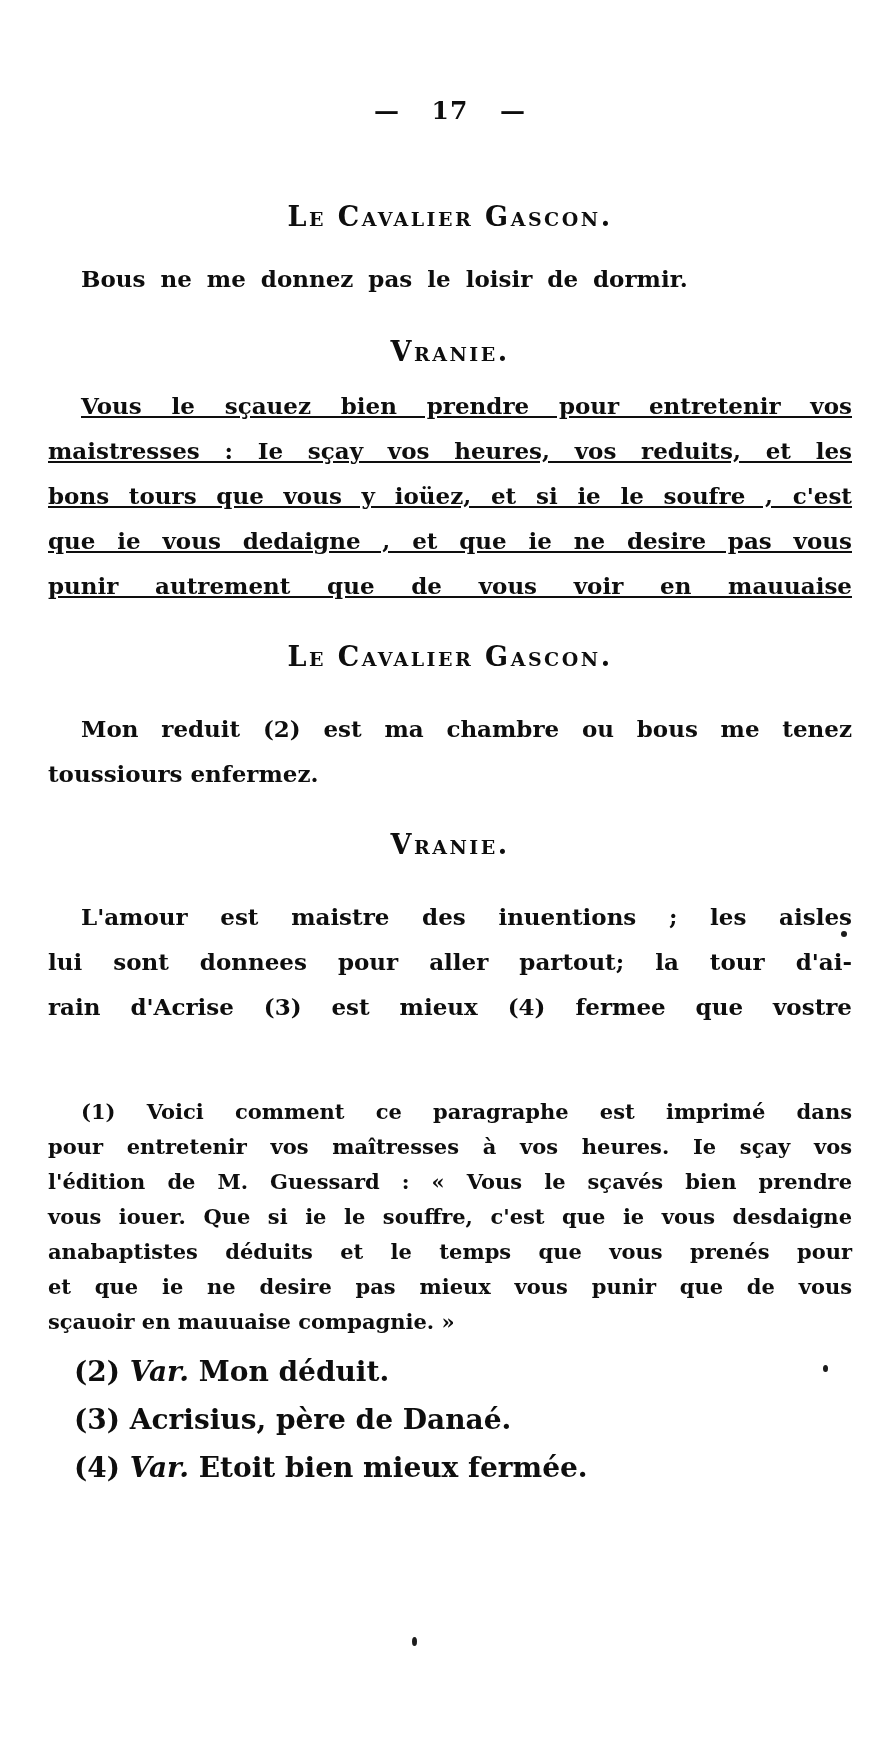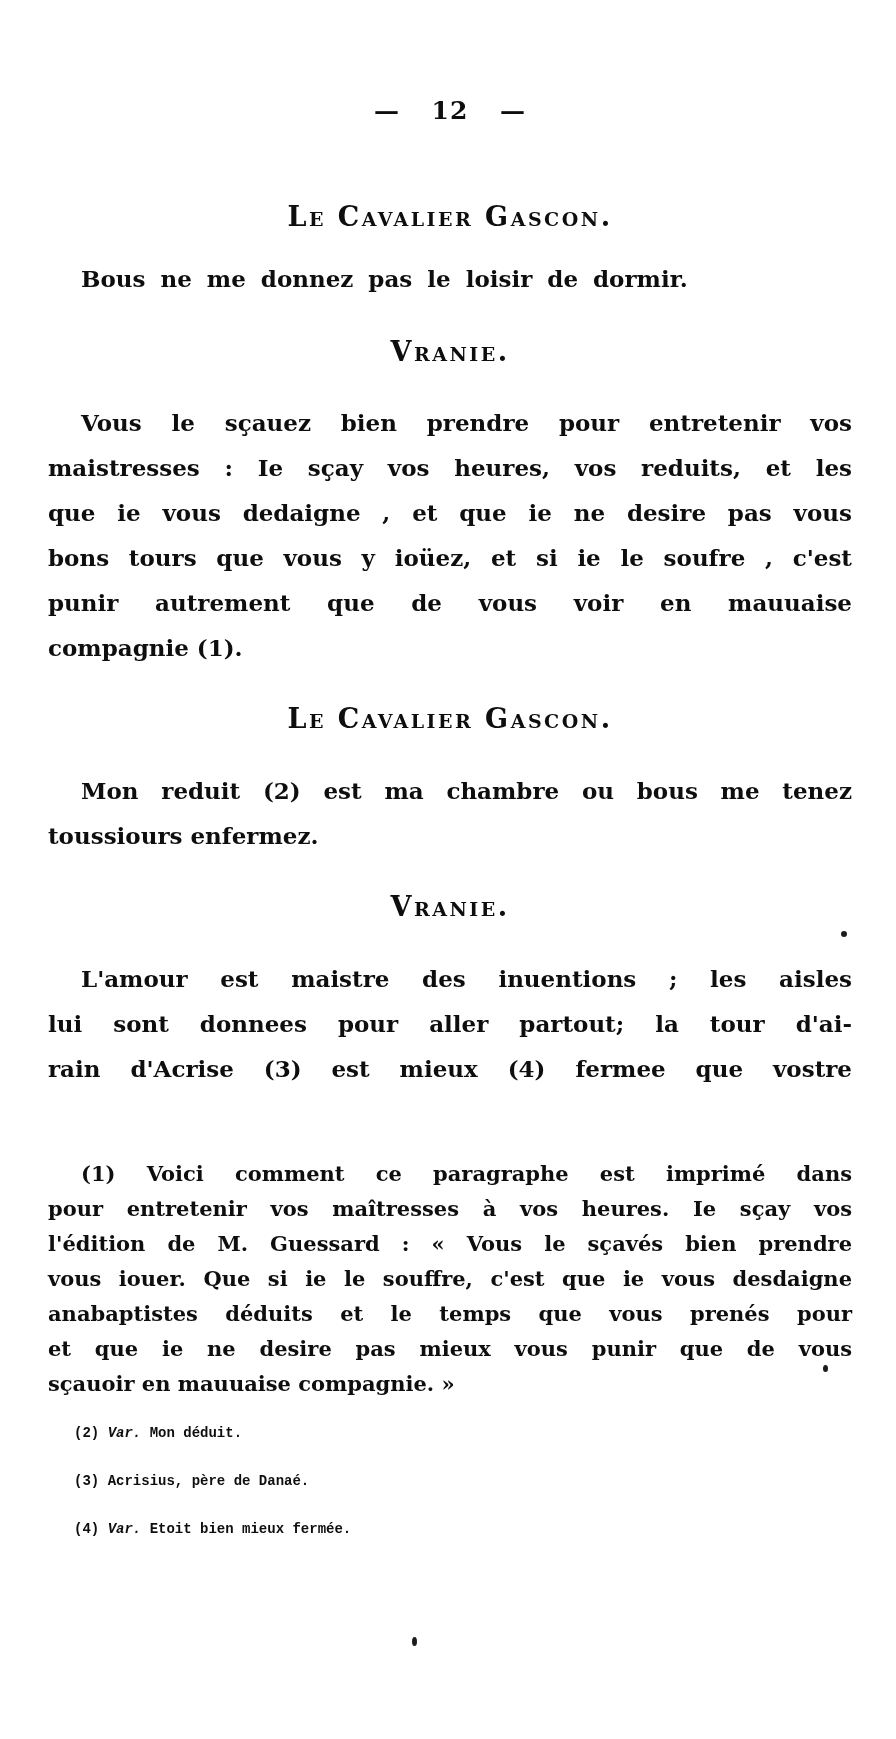--- a/index.html
+++ b/index.html
@@ -41,68 +41,66 @@
   .j { text-align: justify; text-align-last: justify; }
   .indent { text-indent: 33px; }
   .wide { word-spacing: 7px; }
 
   .fn-line {
     font-size: 21px;
     font-weight: bold;
     line-height: 35px;
   }
   .fn-item {
-    font-size: 14px;
+    font-size: 28px;
     font-weight: bold;
     line-height: 35px;
     text-indent: 26px;
-    font-family: Liberation Mono, monospace;
   }
   .italic { font-style: italic; }
 
   
   .mt-h1 { margin-top: 74px; }
   .mt-p1 { margin-top: 22px; }
   .mt-h2 { margin-top: 34px; }
-  .mt-p2 { margin-top: 31px; }
+  .mt-p2 { margin-top: 14px; text-decoration: underline; }
   .mt-h3 { margin-top: 32px; }
   .mt-p3 { margin-top: 32px; }
   .mt-fn { margin-top: 65px; }
   .mt-fni1 { margin-top: 15px; }
   .mt-fni { margin-top: 13px; }
 
   .speck {
     position: absolute;
     background: #1c1c1c;
     border-radius: 50%;
   }
   .speck-1 { left: 841px; top: 931px; width: 6px; height: 6px; }
   .speck-2 { left: 823px; top: 1365px; width: 5px; height: 7px; }
   .speck-3 { left: 412px; top: 1637px; width: 5px; height: 9px; }
 </style>
 </head>
 <body>
 
 <div class="page">
 
-  <div class="folio">— 12 —</div>
+  <div class="folio">— 17 —</div>
 
   <div class="speaker mt-h1">Le Cavalier Gascon.</div>
   <div class="speech mt-p1">
     <div class="line indent wide">Bous ne me donnez pas le loisir de dormir.</div>
   </div>
 
   <div class="speaker mt-h2">Vranie.</div>
   <div class="speech mt-p2">
     <div class="line j indent">Vous le sçauez bien prendre pour entretenir vos</div>
     <div class="line j">maistresses : Ie sçay vos heures, vos reduits, et les</div>
+    <div class="line j">bons tours que vous y ioüez, et si ie le soufre , c'est</div>
     <div class="line j">que ie vous dedaigne , et que ie ne desire pas vous</div>
-    <div class="line j">bons tours que vous y ioüez, et si ie le soufre , c'est</div>
     <div class="line j">punir autrement que de vous voir en mauuaise</div>
-    <div class="line">compagnie (1).</div>
   </div>
 
   <div class="speaker mt-h3">Le Cavalier Gascon.</div>
   <div class="speech mt-p3">
     <div class="line j indent">Mon reduit (2) est ma chambre ou bous me tenez</div>
     <div class="line">toussiours enfermez.</div>
   </div>
 
   <div class="speaker mt-h3">Vranie.</div>
   <div class="speech mt-p3">

